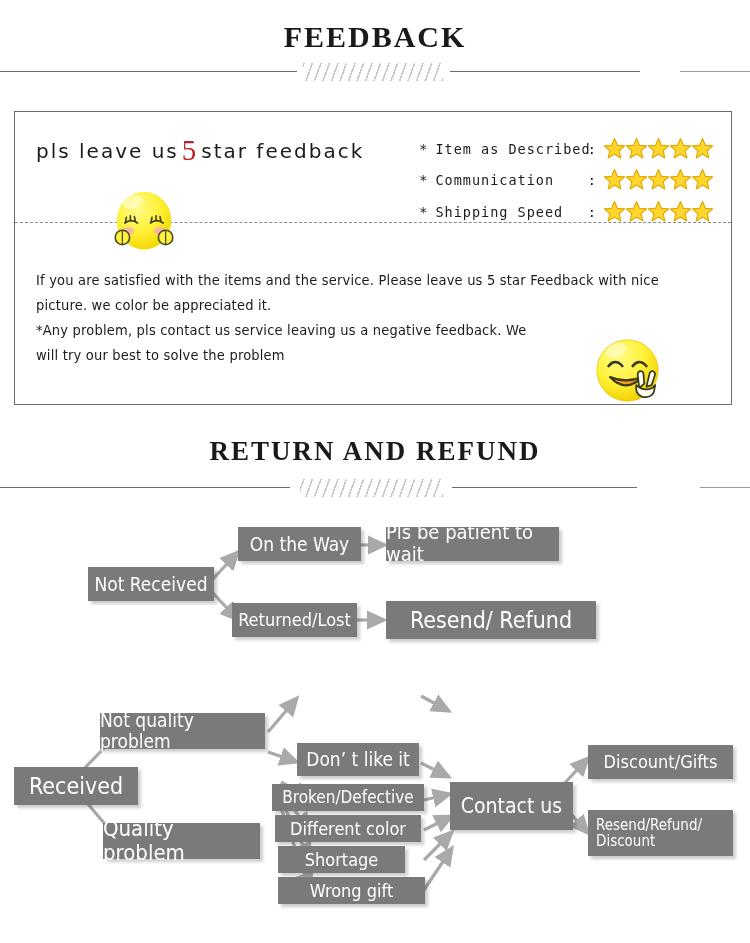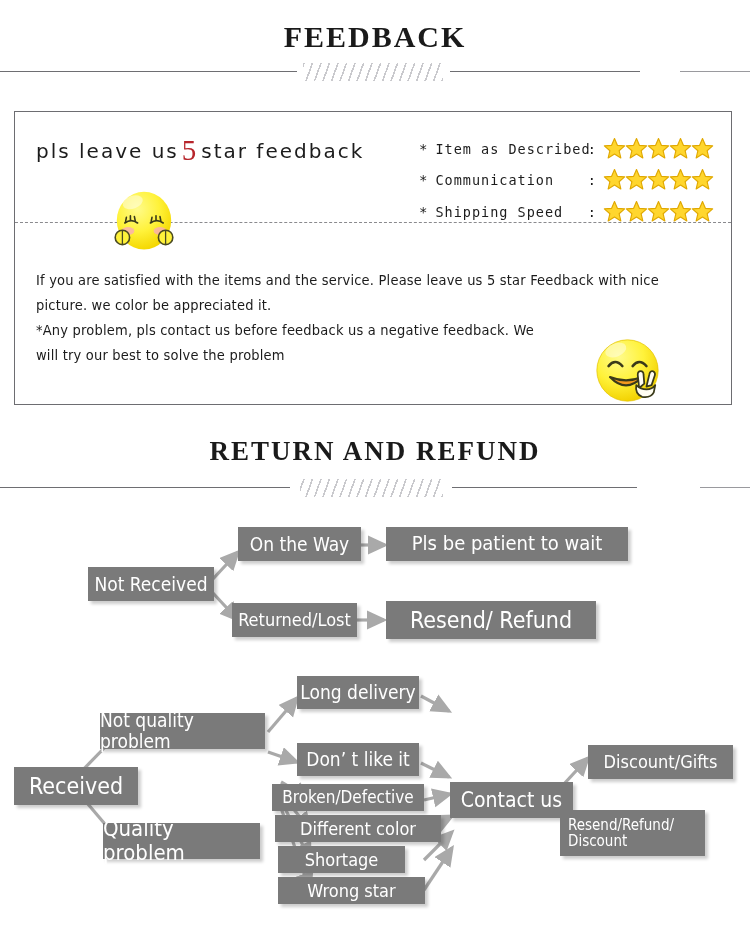--- a/index.html
+++ b/index.html
@@ -157,21 +157,21 @@
         </svg><svg width="23" height="23" viewBox="0 0 24 24">
           <path d="M12 1.6 L15 8.7 L22.6 9.3 L16.8 14.3 L18.6 21.8 L12 17.8 L5.4 21.8 L7.2 14.3 L1.4 9.3 L9 8.7 Z" fill="#FFD62E" stroke="#E0A800" stroke-width="1.2" stroke-linejoin="round"></path>
         </svg><svg width="23" height="23" viewBox="0 0 24 24">
           <path d="M12 1.6 L15 8.7 L22.6 9.3 L16.8 14.3 L18.6 21.8 L12 17.8 L5.4 21.8 L7.2 14.3 L1.4 9.3 L9 8.7 Z" fill="#FFD62E" stroke="#E0A800" stroke-width="1.2" stroke-linejoin="round"></path>
         </svg></span>
   </div>
 
   <div class="fb-para">
     <p>If you are satisfied with the items and the service. Please leave us 5 star Feedback with nice</p>
     <p>picture. we color be appreciated it.</p>
-    <p>*Any problem, pls contact us before feedback us a negative feedback. We</p>
+    <p>*Any problem, pls contact us service leaving us a negative feedback. We</p>
     <p>will try our best to solve  the problem</p>
   </div>
 
   <div class="emoji" id="emoji-shy">
     <svg viewBox="0 0 100 100" width="80" height="80">
       <defs>
         <radialGradient id="gy" cx="38%" cy="30%" r="72%">
           <stop offset="0%" stop-color="#FFFB8A"></stop>
           <stop offset="55%" stop-color="#FFF23A"></stop>
           <stop offset="100%" stop-color="#F4D700"></stop>
@@ -267,63 +267,60 @@
     </svg>
 
   </div>
 
   <div class="node" style="left:88px;top:567px;width:126px;height:34px;font-size:19px;">
     <span>Not Received</span>
   </div>
   <div class="node" style="left:238px;top:527px;width:123px;height:34px;font-size:19px;">
     <span>On the Way</span>
   </div>
-  <div class="node" style="left:386px;top:527px;width:242px;height:34px;font-size:20px;">
+  <div class="node" style="left:386px;top:527px;width:173px;height:34px;font-size:20px;">
     <span>Pls be patient to wait</span>
   </div>
   <div class="node" style="left:232px;top:603px;width:125px;height:34px;font-size:18px;">
     <span>Returned/Lost</span>
   </div>
   <div class="node" style="left:386px;top:601px;width:210px;height:38px;font-size:23px;">
     <span>Resend/ Refund</span>
   </div>
 
   <div class="node" style="left:14px;top:767px;width:124px;height:38px;font-size:23px;">
     <span>Received</span>
   </div>
   <div class="node" style="left:100px;top:713px;width:165px;height:36px;font-size:19px;">
     <span>Not quality problem</span>
   </div>
   <div class="node" style="left:103px;top:823px;width:157px;height:36px;font-size:22px;">
     <span>Quality problem</span>
   </div>
 
-  <div class="node" style="left:297px;top:676px;width:122px;height:33px;font-size:19px;">
-    <span>Long delivery</span>
-  </div>
   <div class="node" style="left:297px;top:743px;width:122px;height:33px;font-size:19px;">
     <span>Don’ t like it</span>
   </div>
   <div class="node" style="left:272px;top:784px;width:152px;height:27px;font-size:17px;text-align:right;">
     <span>Broken/Defective</span>
   </div>
-  <div class="node" style="left:275px;top:815px;width:166px;height:27px;font-size:18px;">
+  <div class="node" style="left:275px;top:815px;width:146px;height:27px;font-size:18px;">
     <span>Different color</span>
   </div>
   <div class="node" style="left:278px;top:846px;width:127px;height:27px;font-size:18px;">
     <span>Shortage</span>
   </div>
   <div class="node" style="left:278px;top:877px;width:147px;height:27px;font-size:18px;">
-    <span>Wrong star</span>
-  </div>
-
-  <div class="node" style="left:450px;top:782px;width:123px;height:36px;font-size:21px;">
+    <span>Wrong gift</span>
+  </div>
+
+  <div class="node" style="left:450px;top:782px;width:123px;height:48px;font-size:21px;">
     <span>Contact us</span>
   </div>
   <div class="node" style="left:588px;top:745px;width:145px;height:34px;font-size:18px;">
     <span>Discount/Gifts</span>
   </div>
-  <div class="node two-line" style="left:560px;top:810px;width:145px;height:46px;font-size:15px;">
+  <div class="node two-line" style="left:588px;top:810px;width:145px;height:46px;font-size:15px;">
     <span>Resend/Refund/</span>
     <span>Discount</span>
   </div>
 
 </div>
 
 </body></html>

